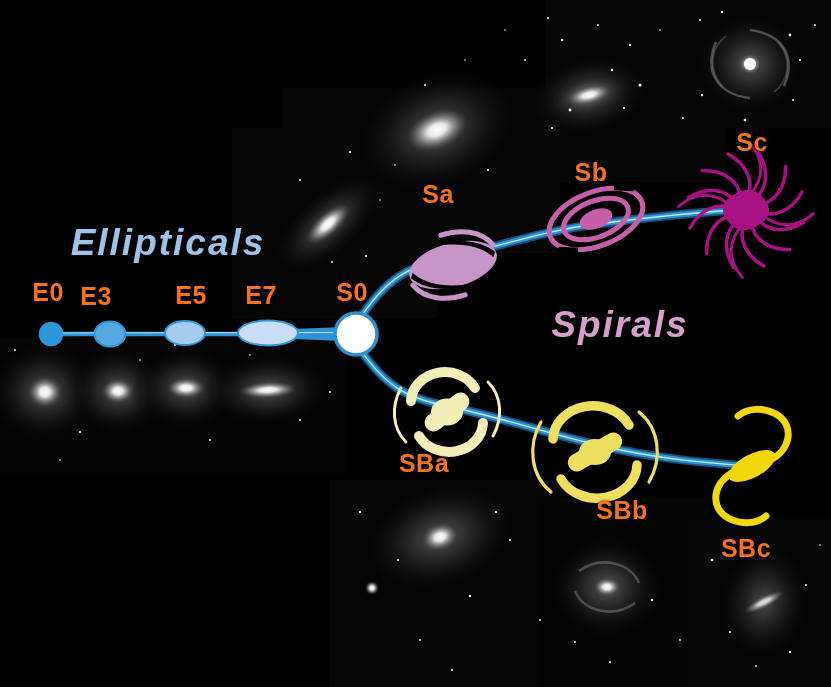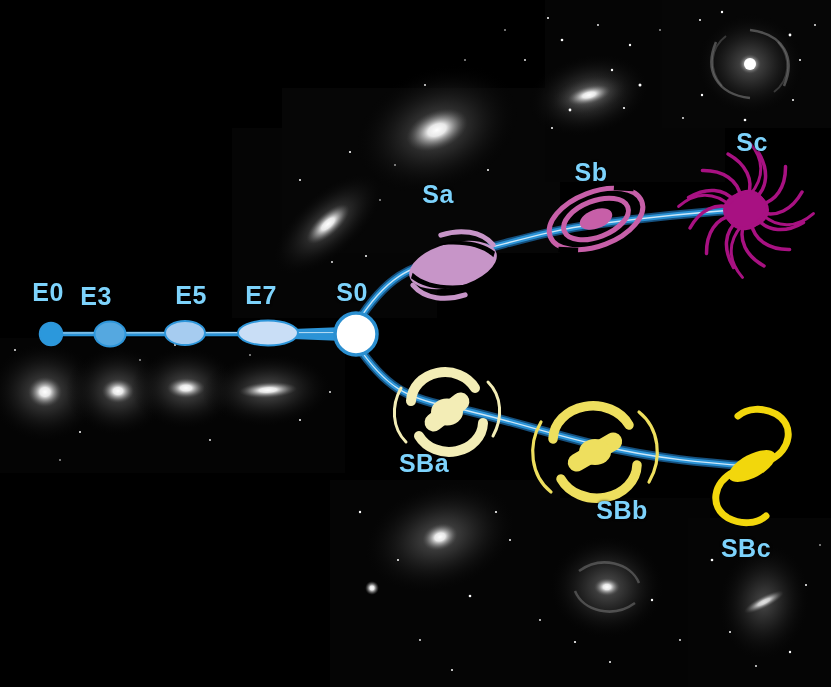--- a/index.html
+++ b/index.html
@@ -2,21 +2,21 @@
 <html><head>
 <meta charset="utf-8">
 <style>
   html,body{margin:0;padding:0;background:#000;}
   .stage{
     position:relative;width:831px;height:687px;background:#000;
     overflow:hidden;font-family:"Liberation Sans",sans-serif;
   }
   .stage svg{position:absolute;left:0;top:0;}
   .lbl{position:absolute;transform:translate(-50%,-50%);white-space:nowrap;user-select:none;}
-  .type{font-weight:bold;font-size:25px;color:#7dd3fc;letter-spacing:.5px;
+  .type{font-weight:bold;font-size:25px;color:#f97316;letter-spacing:.5px;
         text-shadow:0 0 3px rgba(0,0,0,.9);}
   .group{font-style:italic;font-size:37px;font-weight:600;letter-spacing:2px;}
   .group.ell{color:#9cc4e8;}
   .group.spi{color:#d49fc8;}
 </style>
 </head>
 <body>
 
 <div class="stage">
 
@@ -262,20 +262,22 @@
     <ellipse rx="16" ry="13" stroke="none"></ellipse>
   </g>
 
   <g transform="translate(752,466)" fill="#f2d70c" stroke="#f2d70c">
     <path d="M 18 -6 C 39 -16 43 -41 24 -52 C 11 -59 -5 -58 -14 -50" fill="none" stroke-width="7" stroke-linecap="round"></path>
     <path d="M -18 6 C -39 16 -43 41 -24 52 C -11 59 5 58 14 50" fill="none" stroke-width="7" stroke-linecap="round"></path>
     <ellipse rx="26" ry="11.5" transform="rotate(-28)" stroke="none"></ellipse>
   </g>
 </svg>
 
+<div class="lbl group ell" style="left:168px;top:243px">Ellipticals</div>
+<div class="lbl group spi" style="left:620px;top:325px">Spirals</div>
 
 <div class="lbl type" style="left:48px;top:292px">E0</div>
 <div class="lbl type" style="left:96px;top:296px">E3</div>
 <div class="lbl type" style="left:191px;top:295px">E5</div>
 <div class="lbl type" style="left:261px;top:295px">E7</div>
 <div class="lbl type" style="left:352px;top:292px">S0</div>
 
 <div class="lbl type" style="left:438px;top:194px">Sa</div>
 <div class="lbl type" style="left:591px;top:172px">Sb</div>
 <div class="lbl type" style="left:752px;top:142px">Sc</div>

